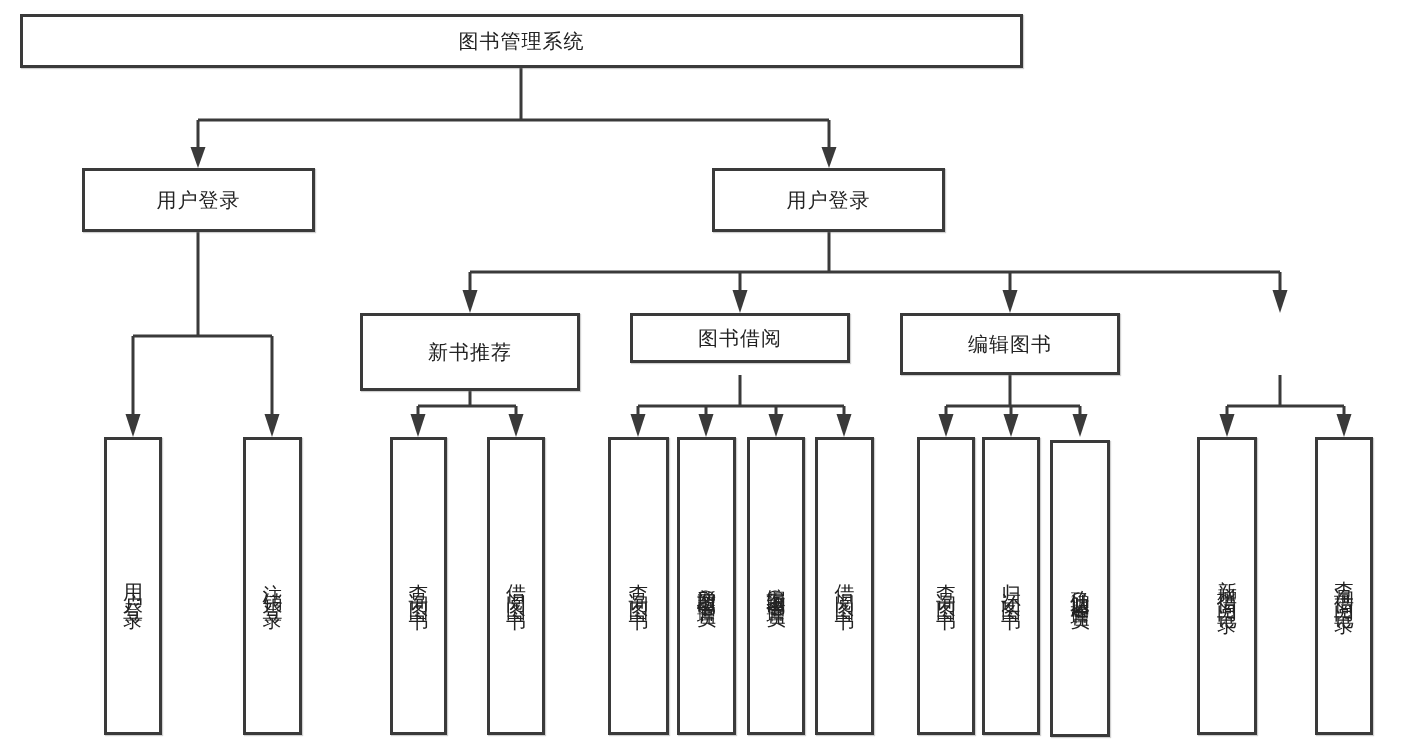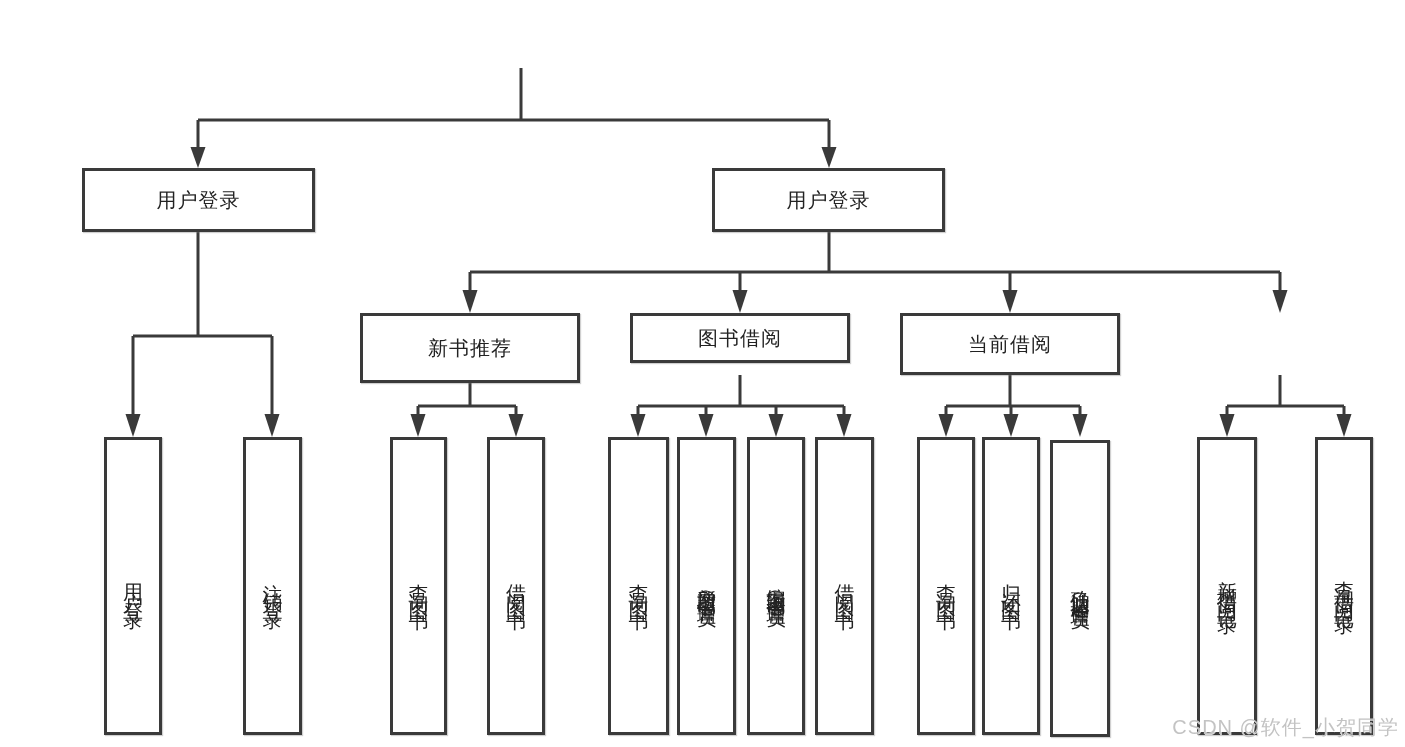--- a/index.html
+++ b/index.html
@@ -62,36 +62,39 @@
     <path d="M1010 375 V406 M946 406 H1080 M946 406 V417 M1011 406 V417 M1080 406 V417"></path>
     <polygon points="938.5,414 953.5,414 946,437"></polygon>
     <polygon points="1003.5,414 1018.5,414 1011,437"></polygon>
     <polygon points="1072.5,414 1087.5,414 1080,437"></polygon>
 
     <path d="M1280 375 V406 M1227 406 H1344 M1227 406 V417 M1344 406 V417"></path>
     <polygon points="1219.5,414 1234.5,414 1227,437"></polygon>
     <polygon points="1336.5,414 1351.5,414 1344,437"></polygon>
   </svg>
 
+  <div class="node" style="left:20px;top:14px;width:1003px;height:54px">
+    <span class="hlabel">图书管理系统</span>
+  </div>
 
   <div class="node" style="left:82px;top:168px;width:233px;height:64px">
     <span class="hlabel">用户登录</span>
   </div>
   <div class="node" style="left:712px;top:168px;width:233px;height:64px">
     <span class="hlabel">用户登录</span>
   </div>
 
-  <div class="node" style="left:360px;top:313px;width:220px;height:70px">
+  <div class="node" style="left:360px;top:313px;width:220px;height:78px">
     <span class="hlabel">新书推荐</span>
   </div>
   <div class="node" style="left:630px;top:313px;width:220px;height:50px">
     <span class="hlabel">图书借阅</span>
   </div>
   <div class="node" style="left:900px;top:313px;width:220px;height:62px">
-    <span class="hlabel">当前借阅</span>
+    <span class="hlabel">编辑图书</span>
   </div>
 
   <div class="node leaf" style="left:104px;top:437px;width:58px;height:298px">
     <span class="vtext">用户登录</span>
   </div>
   <div class="node leaf" style="left:243px;top:437px;width:59px;height:298px">
     <span class="vtext">注销登录</span>
   </div>
 
   <div class="node leaf" style="left:390px;top:437px;width:57px;height:298px">
@@ -124,15 +127,14 @@
     <span class="vtext" style="letter-spacing:3px;font-size:19px">确认归还（管理员）</span>
   </div>
 
   <div class="node leaf" style="left:1197px;top:437px;width:60px;height:298px">
     <span class="vtext" style="letter-spacing:7px">新增借阅记录</span>
   </div>
   <div class="node leaf" style="left:1315px;top:437px;width:58px;height:298px">
     <span class="vtext" style="letter-spacing:7px">查询借阅记录</span>
   </div>
 
-  <div class="watermark">CSDN @软件_小贺同学</div>
 
 </div>
 
 </body></html>

